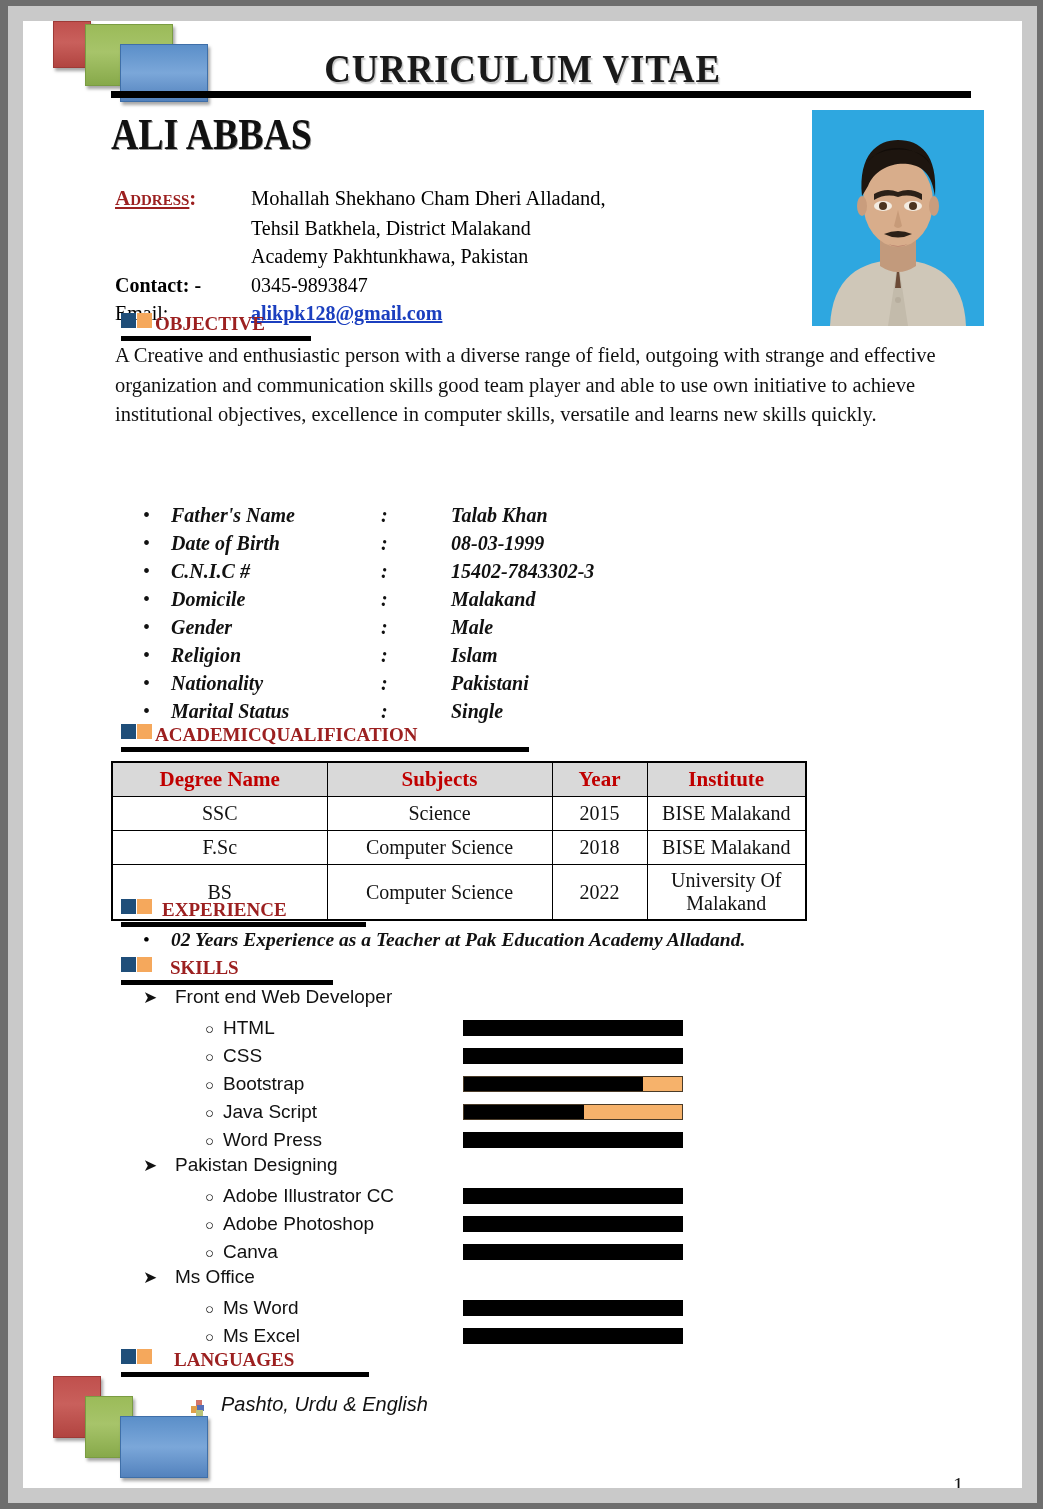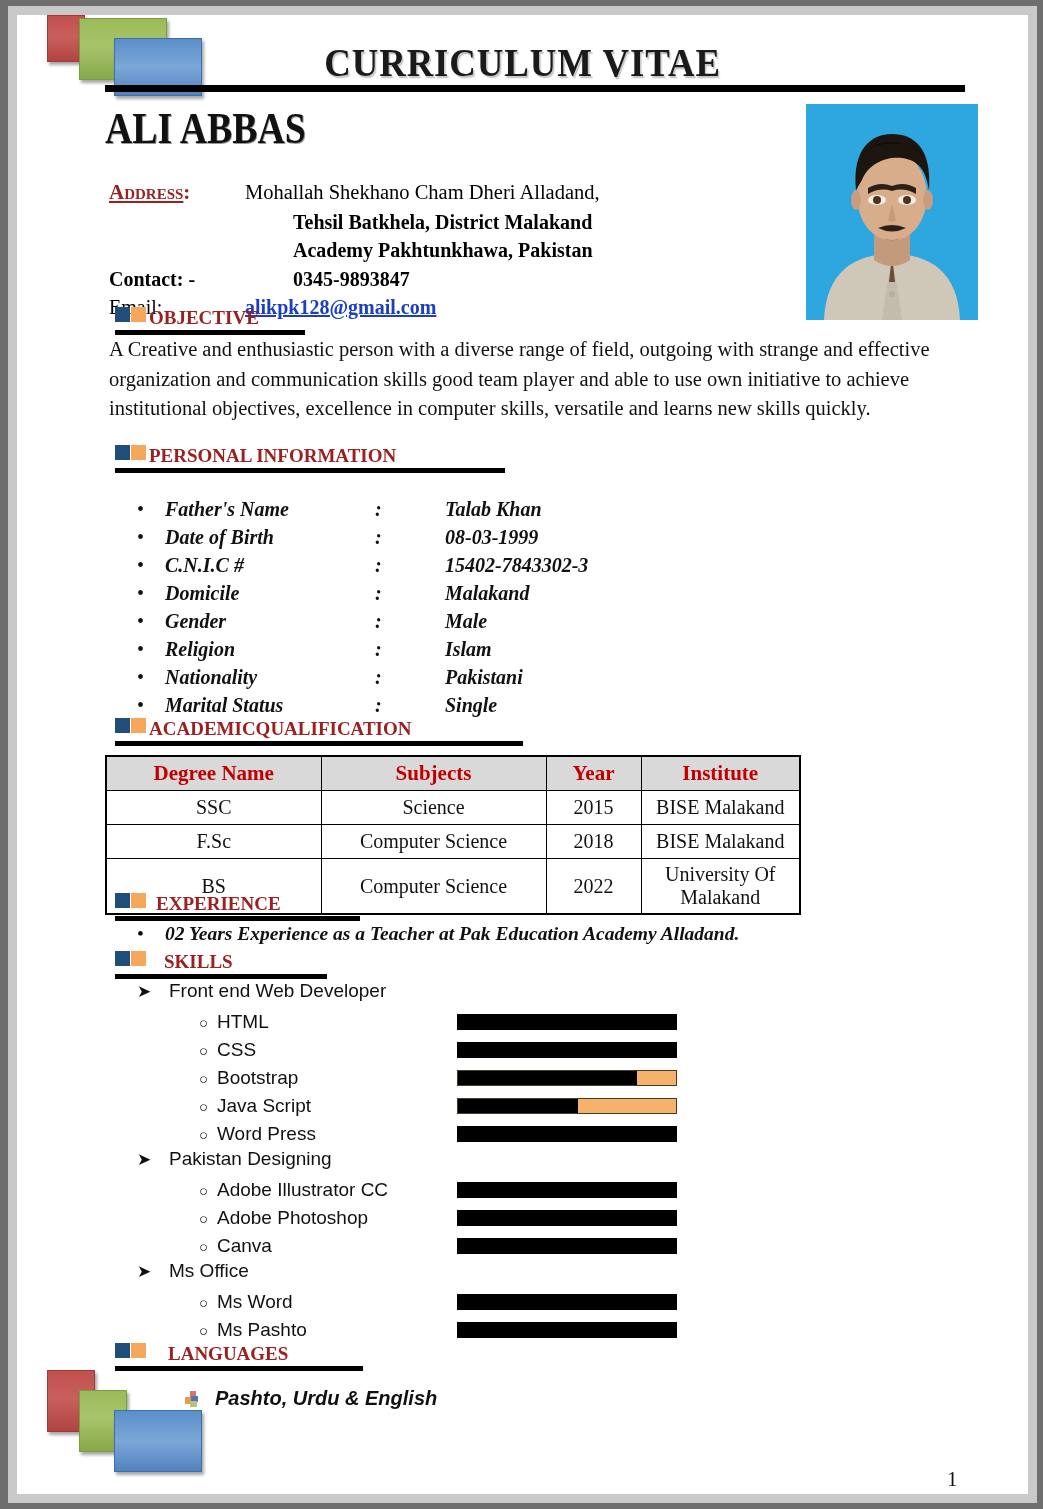--- a/index.html
+++ b/index.html
@@ -14,21 +14,21 @@
 
   
   .page-frame {
     position:absolute; left:0; top:0; width:1043px; height:1509px;
     background:#6e6e6e;
     padding:6px 6px 6px 8px;
   }
   .page-frame-inner {
     position:relative; width:100%; height:100%;
     background:#c9c9c9;
-    padding:9px;
+    padding:15px;
   }
   .page {
     position:relative; width:100%; height:100%;
     background:#ffffff;
     overflow:hidden;
   }
 
   
   .deco { position:absolute; }
   .deco-red {
@@ -98,21 +98,21 @@
   .contact-row { display:flex; line-height:1.42; }
   .contact-label { width:136px; flex:0 0 136px; }
   .lbl-address {
     color:#9c2020; font-weight:bold; font-variant:small-caps;
     font-size:21px;
   }
   .lbl-address .u { text-decoration:underline; }
   .lbl-plain { color:#000; font-weight:bold; }
   .lbl-email { color:#000; font-weight:normal; }
   .val-strong { font-weight:normal; font-size:20.5px; }
-  .val-norm { font-weight:bold;margin-left:48px; }
+  .val-norm { font-weight:normal; }
   .val-email {
     color:#1b3fbf; font-weight:bold; text-decoration:underline;
   }
 
   
   .sec-head { position:absolute; }
   .sec-head .sq {
     display:inline-block; width:15px; height:15px; vertical-align:2px;
   }
   .sq-blue { background:#1f4e79; }
@@ -203,23 +203,23 @@
     border:1px solid #4a3b28;
     position:relative;
     overflow:hidden;
   }
   .bar-fill { position:absolute; left:0; top:0; bottom:0; background:#000; }
   .bar-none { border:none; background:transparent; }
 
   
   .lang-item {
     position:absolute; left:168px; top:1372px;
-    display:flex; align-items:center;
+    display:flex; align-items:flex-end;
     font-family:"Liberation Sans", sans-serif;
-    font-size:20px; font-style:italic; font-weight:bold; color:#111;
+    font-size:20px; font-style:italic; font-weight:normal; color:#111;
   }
   .lang-marker {
     width:16px; height:16px; margin-right:14px; position:relative; flex:0 0 16px;
   }
   .lang-marker i { position:absolute; display:block; }
   .lm-a { left:5px; top:0;  width:6px; height:7px;  background:#d3756a; }
   .lm-b { left:0;   top:6px; width:6px; height:7px; background:#e0a04a; }
   .lm-c { left:6px; top:5px; width:7px; height:6px; background:#5670b8; }
   .lm-d { left:5px; top:10px; width:7px; height:6px; background:#b9c37a; }
 
@@ -310,26 +310,20 @@
 
     <div class="sec-head" style="left:98px; top:292px;">
       <div>
         <span class="sq sq-blue"></span><span class="sq sq-orange"></span><span class="sec-title">OBJECTIVE</span>
       </div>
       <div class="sec-underline" style="width:190px;"></div>
     </div>
 
     <div class="objective-text">A Creative and enthusiastic person with a diverse range of field, outgoing with strange and effective organization and communication skills good team player and able to use own initiative to achieve institutional objectives, excellence in computer skills, versatile and learns new skills quickly.</div>
 
-    <div class="sec-head" style="left:98px; top:430px;">
-      <div>
-        <span class="sq sq-blue"></span><span class="sq sq-orange"></span><span class="sec-title">PERSONAL INFORMATION</span>
-      </div>
-      <div class="sec-underline" style="width:390px;"></div>
-    </div>
 
     <div class="pi-list">
           <div class="pi-row">
             <span class="pi-bullet">•</span>
             <span class="pi-key">Father's Name</span>
             <span class="pi-colon">:</span>
             <span class="pi-val">Talab Khan</span>
           </div>
           <div class="pi-row">
             <span class="pi-bullet">•</span>
@@ -509,21 +503,21 @@
           </div>
           <div class="skill-item">
             <span class="si-indent">○</span>
             <span class="si-label">Ms Word</span>
             <span class="bar-track bar-none">
               <span class="bar-fill" style="width: 100%;"></span>
             </span>
           </div>
           <div class="skill-item">
             <span class="si-indent">○</span>
-            <span class="si-label">Ms Pashto</span>
+            <span class="si-label">Ms Excel</span>
             <span class="bar-track bar-none">
               <span class="bar-fill" style="width: 100%;"></span>
             </span>
           </div>
         </div>
 
     <div class="sec-head" style="left:98px; top:1328px;">
       <div>
         <span class="sq sq-blue"></span><span class="sq sq-orange"></span><span class="sec-title" style="margin-left:22px;">LANGUAGES</span>
       </div>

